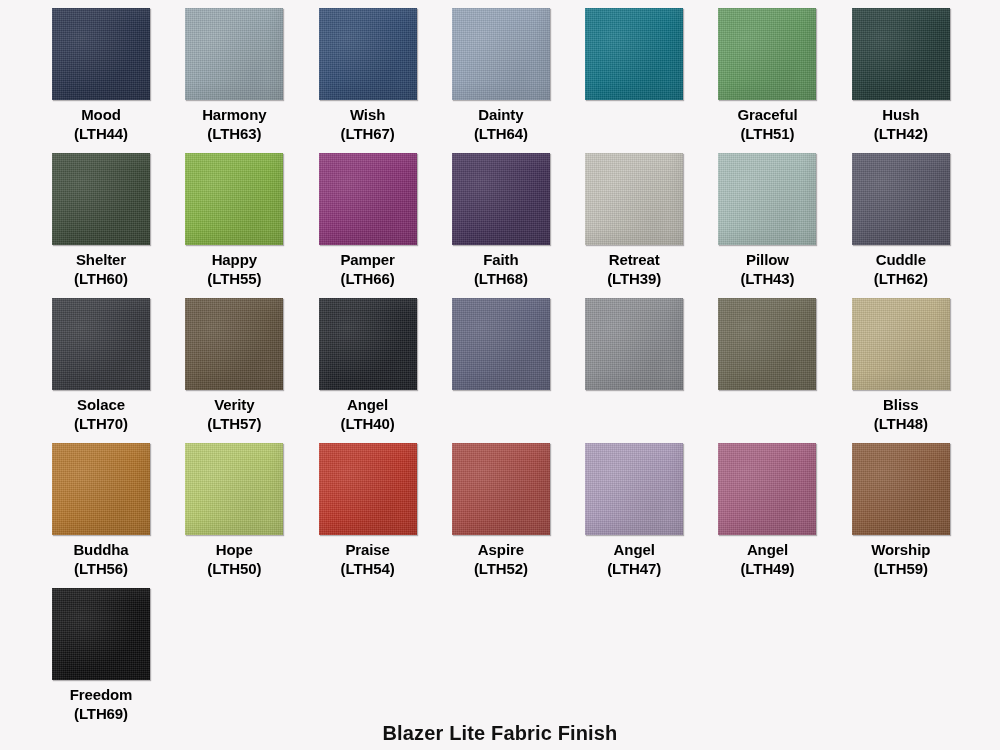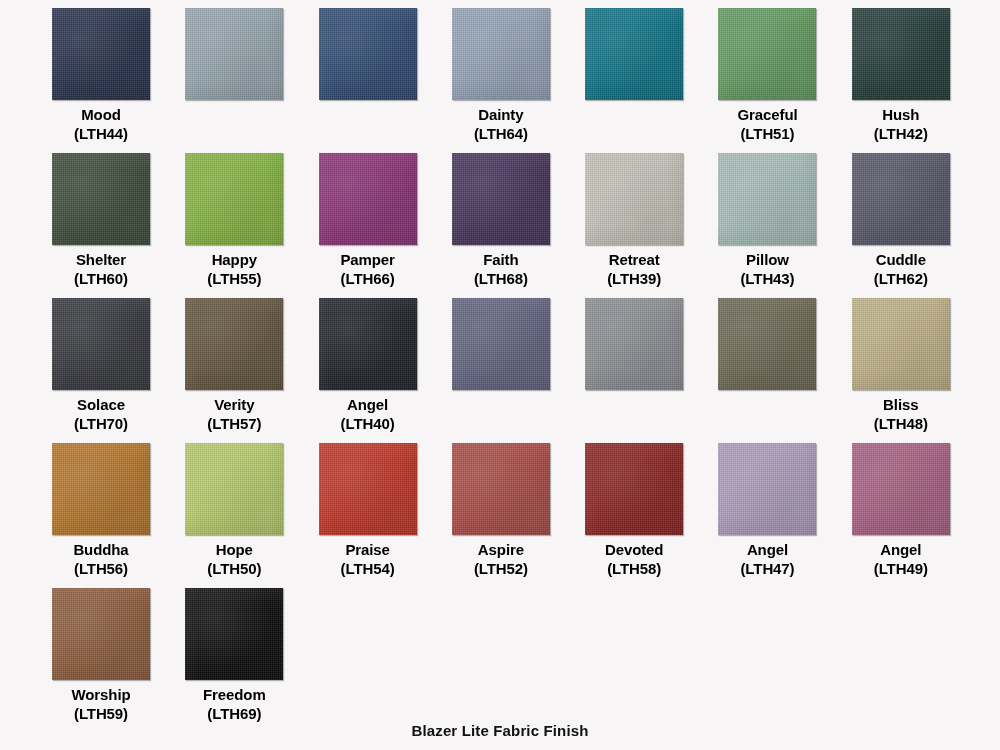--- a/index.html
+++ b/index.html
@@ -87,21 +87,21 @@
   .swatch-label .code {
     display: block;
   }
 
   #footer-caption {
     position: absolute;
     left: 0;
     top: 722px;
     width: 1000px;
     text-align: center;
-    font-size: 15px;
+    font-size: 20px;
     font-weight: bold;
     color: #111111;
     letter-spacing: 0.15px;
   }
 </style>
 </head>
 <body>
 
 <div id="sheet">
 
@@ -111,26 +111,28 @@
           <div class="weave"></div>
           <div class="vignette"></div>
         </div>
         <div class="swatch-label"><span class="name">Mood</span><span class="code">(LTH44)</span></div>
       </div>
       <div class="swatch-cell">
         <div class="swatch-chip" style="background-color: rgb(149, 165, 173);">
           <div class="weave"></div>
           <div class="vignette"></div>
         </div>
+        <div class="swatch-label"><span class="name">Harmony</span><span class="code">(LTH63)</span></div>
       </div>
       <div class="swatch-cell">
         <div class="swatch-chip" style="background-color: rgb(47, 74, 114);">
           <div class="weave"></div>
           <div class="vignette"></div>
         </div>
+        <div class="swatch-label"><span class="name">Wish</span><span class="code">(LTH67)</span></div>
       </div>
       <div class="swatch-cell">
         <div class="swatch-chip" style="background-color: rgb(147, 162, 182);">
           <div class="weave"></div>
           <div class="vignette"></div>
         </div>
         <div class="swatch-label"><span class="name">Dainty</span><span class="code">(LTH64)</span></div>
       </div>
       <div class="swatch-cell">
         <div class="swatch-chip" style="background-color: rgb(14, 114, 133);">
@@ -269,27 +271,20 @@
         <div class="swatch-label"><span class="name">Praise</span><span class="code">(LTH54)</span></div>
       </div>
       <div class="swatch-cell">
         <div class="swatch-chip" style="background-color: rgb(169, 74, 68);">
           <div class="weave"></div>
           <div class="vignette"></div>
         </div>
         <div class="swatch-label"><span class="name">Aspire</span><span class="code">(LTH52)</span></div>
       </div>
       <div class="swatch-cell">
-        <div class="swatch-chip" style="background-color: rgb(138, 35, 34);">
-          <div class="weave"></div>
-          <div class="vignette"></div>
-        </div>
-        <div class="swatch-label"><span class="name">Devoted</span><span class="code">(LTH58)</span></div>
-      </div>
-      <div class="swatch-cell">
         <div class="swatch-chip" style="background-color: rgb(171, 155, 186);">
           <div class="weave"></div>
           <div class="vignette"></div>
         </div>
         <div class="swatch-label"><span class="name">Angel</span><span class="code">(LTH47)</span></div>
       </div>
       <div class="swatch-cell">
         <div class="swatch-chip" style="background-color: rgb(167, 95, 129);">
           <div class="weave"></div>
           <div class="vignette"></div>

